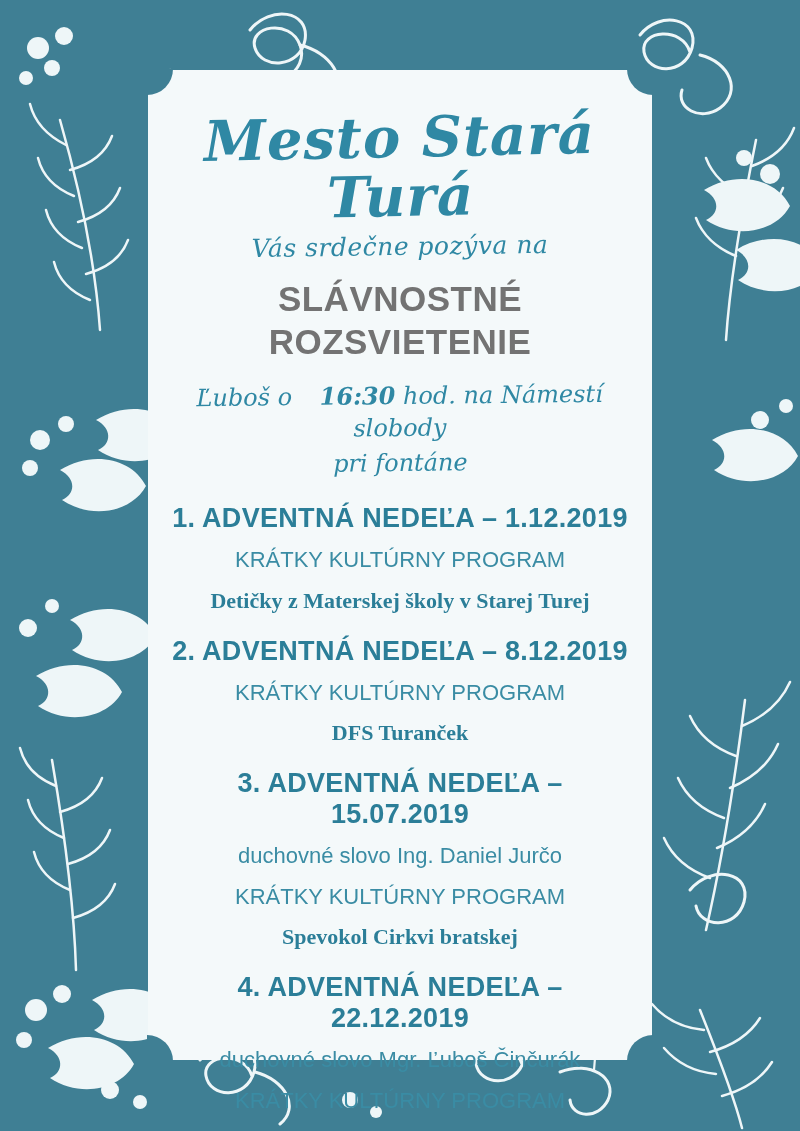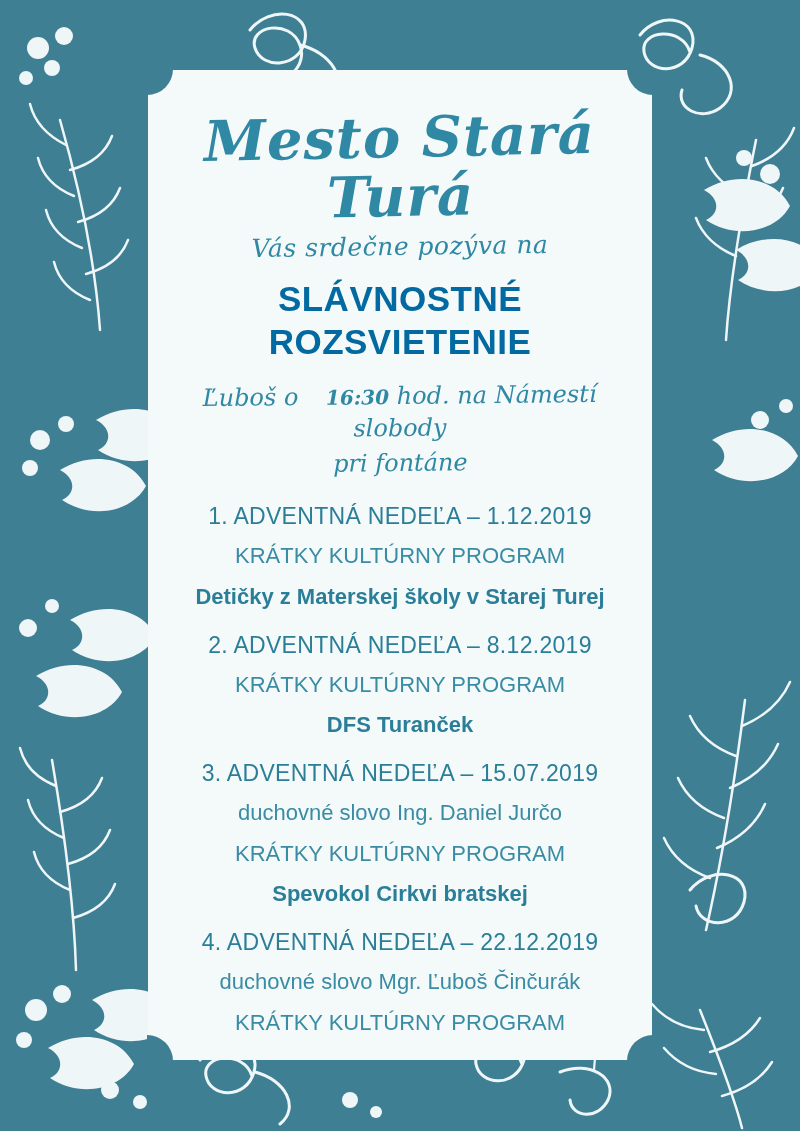--- a/index.html
+++ b/index.html
@@ -78,67 +78,68 @@
     margin: 6px 0 16px 0;
     transform: rotate(-0.8deg);
     letter-spacing: 0.5px;
   }
   .headline {
     font-family: "Liberation Sans", sans-serif;
     font-weight: bold;
     font-size: 35px;
     line-height: 1.25;
     letter-spacing: 0.5px;
-    color: #0369a1;
+    color: #737373;
     margin: 4px 0 2px 0;
   }
   .when {
     font-family: "DejaVu Serif", serif;
     font-style: italic;
     font-size: 24px;
     line-height: 1.35;
     color: #2f88a4;
     margin: 16px 0 4px 0;
     transform: rotate(-0.6deg);
   }
   .when .time {
     font-weight: bold;
-    font-size: 20px;
+    font-size: 24px;
     font-style: italic;
     margin-left: 20px;
   }
   .when .line2 {
     display: block;
     margin-top: 2px;
   }
 
   .events {
     margin-top: 24px;
   }
   .event {
     margin-bottom: 20px;
   }
   .event-title {
     font-family: "Liberation Sans", sans-serif;
-    font-weight: normal;
-    font-size: 23px;
+    font-weight: bold;
+    font-size: 27px;
     letter-spacing: 0.3px;
     color: #2b7e98;
     margin-bottom: 6px;
   }
   .event-line {
     font-family: "Liberation Sans", sans-serif;
     font-size: 22px;
     line-height: 1.35;
     color: #3a8ca4;
     margin-top: 11px;
   }
   .event-line.bold {
     font-weight: bold;
     color: #2b7e98;
+    font-family: Liberation Serif, serif;
   }
 </style>
 </head>
 <body>
 
 <div class="poster">
 
   <div class="bg-decor">
     <svg viewBox="0 0 800 1131" xmlns="http://www.w3.org/2000/svg" aria-hidden="true">
       <g fill="none" stroke="#eef6f8" stroke-width="3" stroke-linecap="round">

